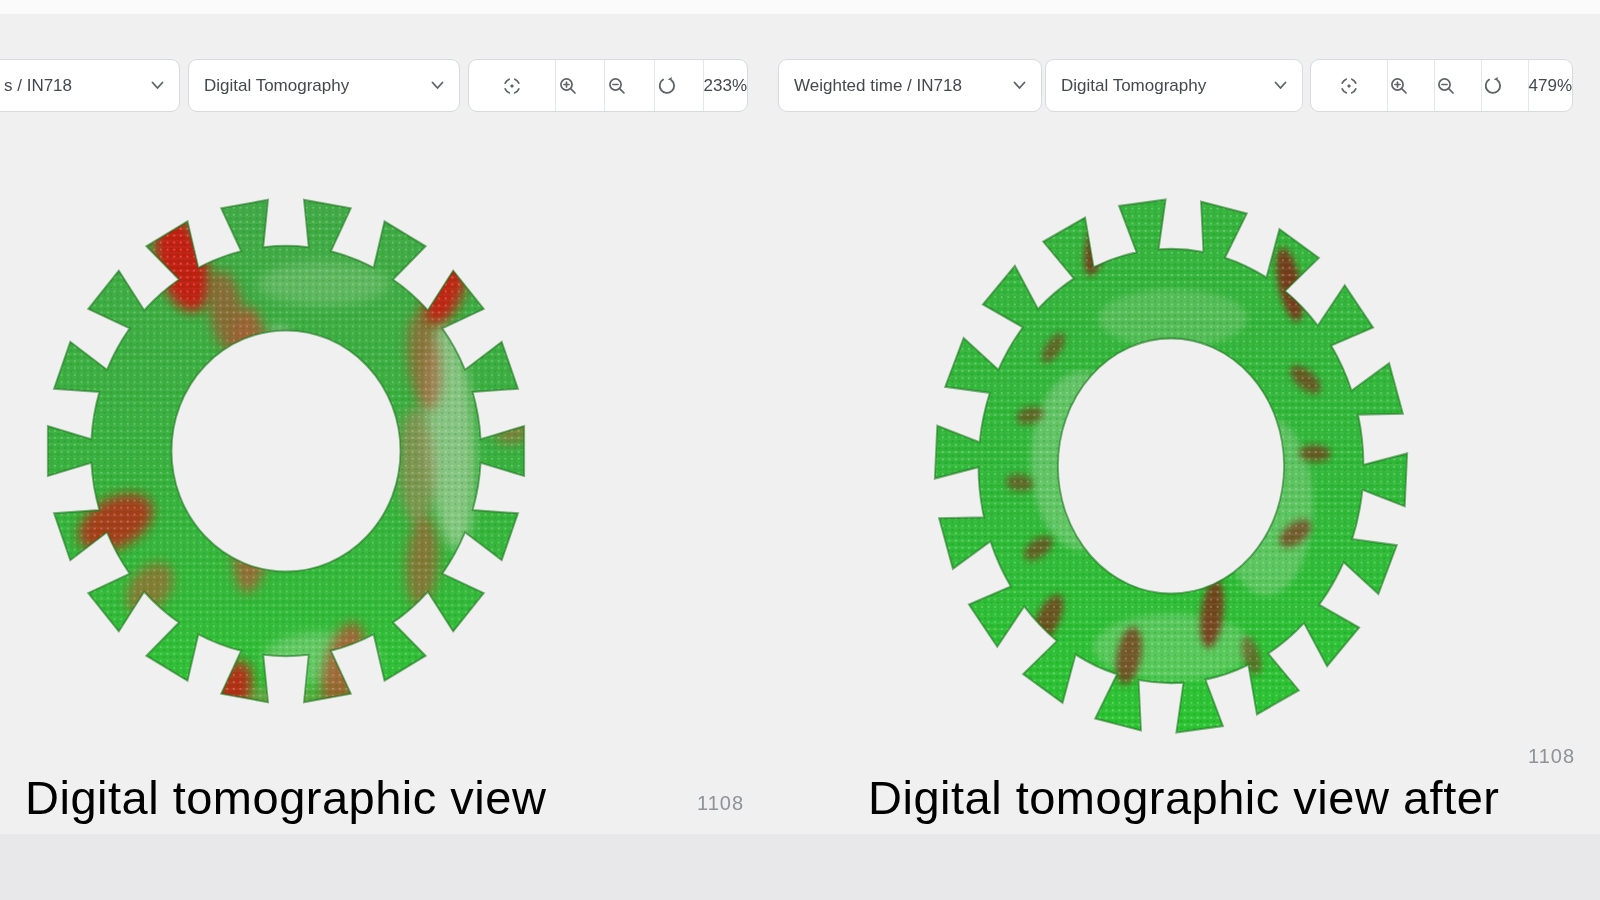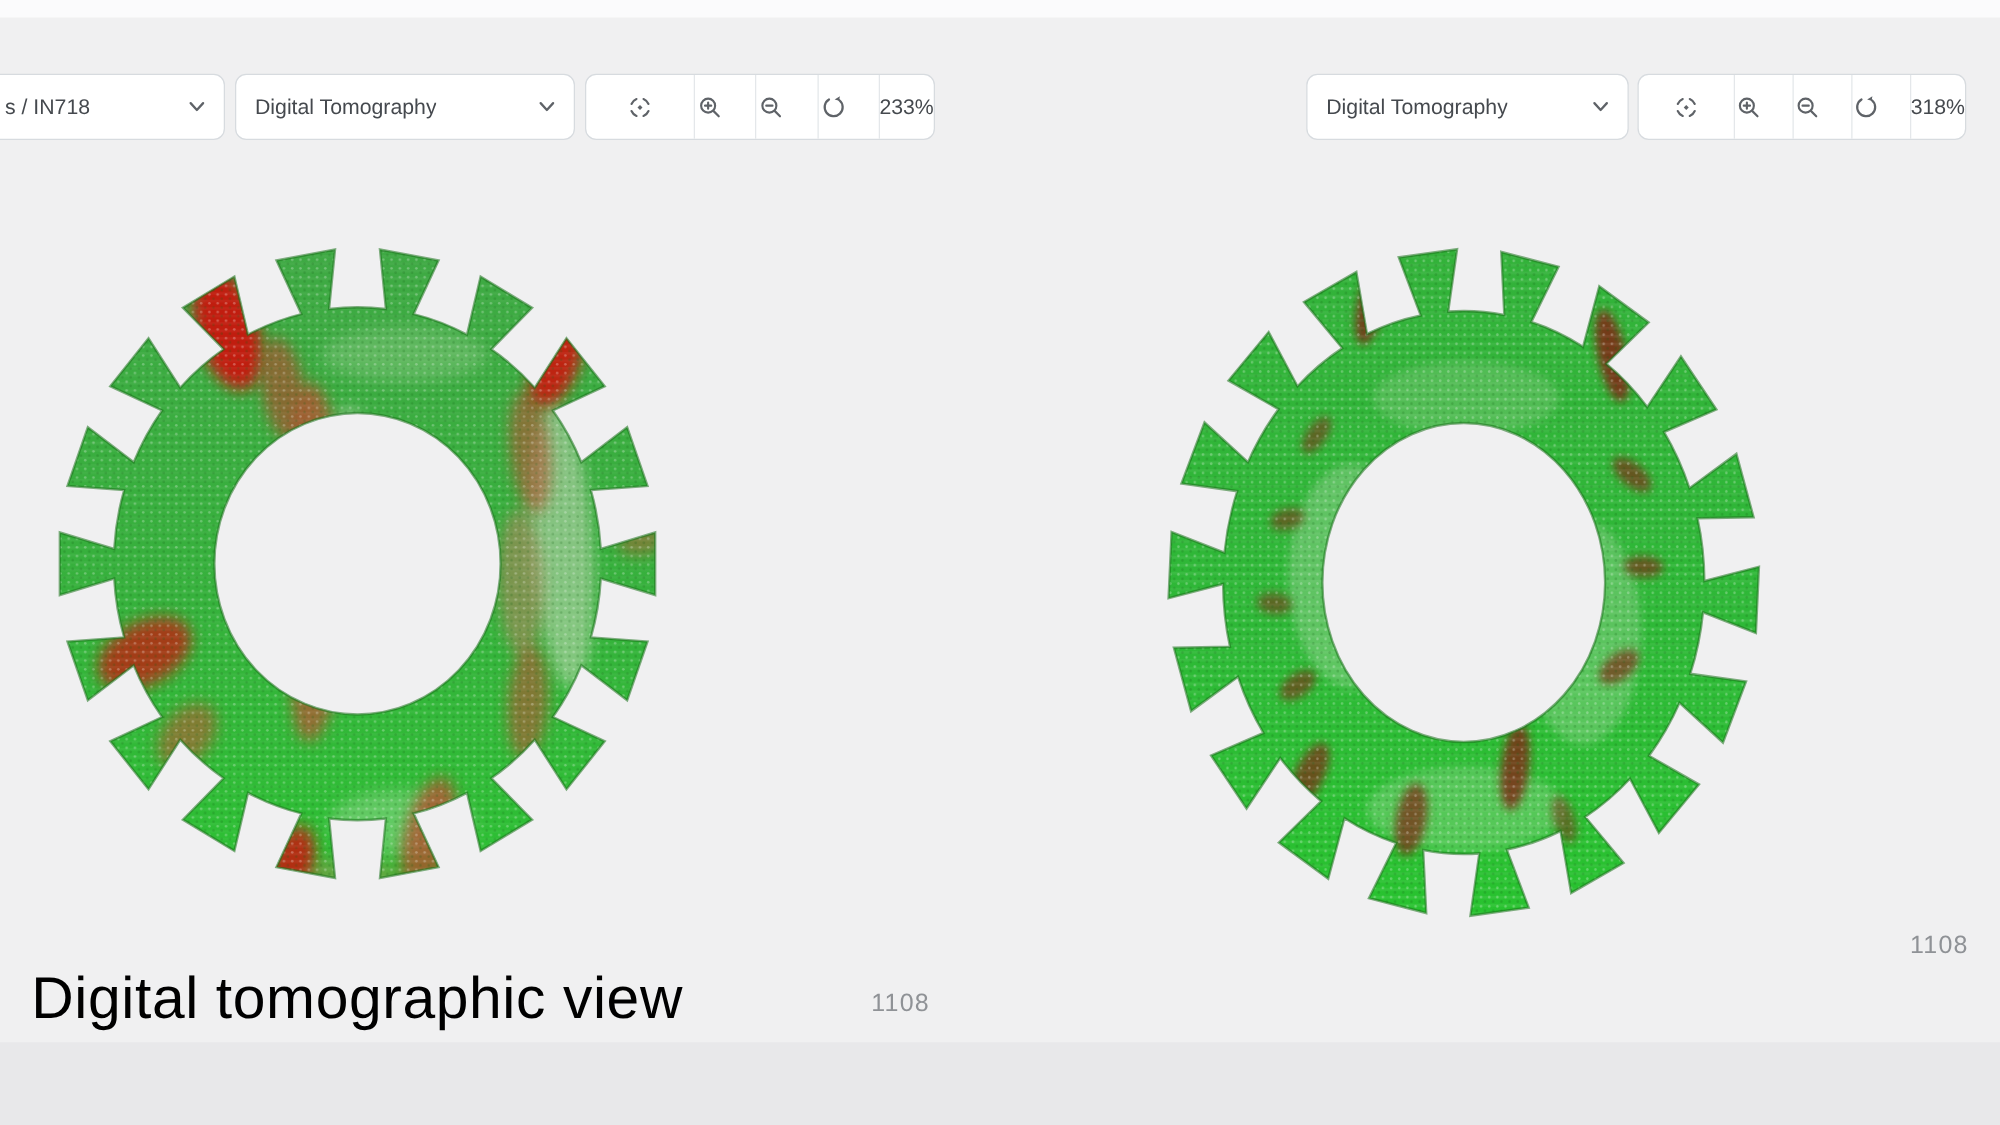--- a/index.html
+++ b/index.html
@@ -137,20 +137,28 @@
       <rect width="520" height="520" fill="url(#dt0)" opacity="0.55"></rect>
       <rect width="520" height="520" fill="url(#st0)" opacity="0.14"></rect>
     </g>
     <path d="M212.6 59.5L191.5 16.4L241.0 7.7L236.0 55.4A206 206 0 0 1 284.0 55.4L279.0 7.7L328.5 16.4L307.4 59.5A206 206 0 0 1 352.6 76.0L364.1 29.4L407.6 54.5L373.1 87.8A206 206 0 0 1 409.9 118.7L436.7 78.9L469.0 117.4L425.2 136.9A206 206 0 0 1 449.2 178.5L488.0 150.3L505.2 197.5L457.3 200.8A206 206 0 0 1 465.7 248.1L511.7 234.9L511.7 285.1L465.7 271.9A206 206 0 0 1 457.3 319.2L505.2 322.5L488.0 369.7L449.2 341.5A206 206 0 0 1 425.2 383.1L469.0 402.6L436.7 441.1L409.9 401.3A206 206 0 0 1 373.1 432.2L407.6 465.5L364.1 490.6L352.6 444.0A206 206 0 0 1 307.4 460.5L328.5 503.6L279.0 512.3L284.0 464.6A206 206 0 0 1 236.0 464.6L241.0 512.3L191.5 503.6L212.6 460.5A206 206 0 0 1 167.4 444.0L155.9 490.6L112.4 465.5L146.9 432.2A206 206 0 0 1 110.1 401.3L83.3 441.1L51.0 402.6L94.8 383.1A206 206 0 0 1 70.8 341.5L32.0 369.7L14.8 322.5L62.7 319.2A206 206 0 0 1 54.3 271.9L8.3 285.1L8.3 234.9L54.3 248.1A206 206 0 0 1 62.7 200.8L14.8 197.5L32.0 150.3L70.8 178.5A206 206 0 0 1 94.8 136.9L51.0 117.4L83.3 78.9L110.1 118.7A206 206 0 0 1 146.9 87.8L112.4 54.5L155.9 29.4L167.4 76.0A206 206 0 0 1 212.6 59.5ZM139 260a121 121 0 1 0 242 0a121 121 0 1 0 -242 0Z" fill="none" stroke="rgba(28,115,28,0.55)" stroke-width="2"></path>
   </svg>
     </div>
 
   <div class="ann" style="left:697px;top:792px;">1108</div>
   <div class="caption l1" style="left:25px;top:770px;">Digital tomographic view</div>
 
+  <div class="ctl dd" style="left:778px;width:264px;">
+    <span class="lbl">Weighted time / IN718</span>
+    <span class="chev">
+      <svg width="13" height="9" viewBox="0 0 13 9">
+          <path d="M1.5 1.5 L6.5 7 L11.5 1.5" fill="none" stroke="#5f6368" stroke-width="1.8" stroke-linecap="round" stroke-linejoin="round"></path>
+        </svg>
+    </span>
+  </div>
 
   <div class="ctl dd" style="left:1045px;width:258px;">
     <span class="lbl">Digital Tomography</span>
     <span class="chev">
       <svg width="13" height="9" viewBox="0 0 13 9">
           <path d="M1.5 1.5 L6.5 7 L11.5 1.5" fill="none" stroke="#5f6368" stroke-width="1.8" stroke-linecap="round" stroke-linejoin="round"></path>
         </svg>
     </span>
   </div>
 
@@ -186,21 +194,21 @@
     </div>
     <div class="icell" style="width:37px;">
       <span class="icn">
         <svg width="22" height="22" viewBox="0 0 22 22" fill="none" stroke="#5f6368" stroke-width="1.8" stroke-linecap="round">
           <path d="M7.2 4.6 A7.2 7.2 0 1 0 15.5 5.2"></path>
           <path d="M15.9 1.9 L15.3 5.6 L11.7 4.6" fill="#5f6368" stroke="none"></path>
         </svg>
       </span>
     </div>
     <div class="icell" style="flex:1;">
-      <span class="pct">318%</span>
+      <span class="pct">479%</span>
     </div>
   </div>
 
   <div class="gearbox" id="gear1" style="left:928px;top:192px;width:486px;height:548px;">
       <svg viewBox="0 0 520 520" preserveAspectRatio="none">
     <defs>
       <clipPath id="gc1">
             <path d="M223.2 57.3L204.4 13.2L254.3 7.1L246.7 54.4A206 206 0 0 1 294.7 56.9L292.1 9.1L341.1 20.4L317.8 62.3A206 206 0 0 1 362.1 81.1L376.0 35.2L418.2 62.6L382.0 94.0A206 206 0 0 1 417.1 126.8L445.9 88.4L476.2 128.6L431.4 145.7A206 206 0 0 1 453.2 188.5L493.4 162.4L508.1 210.4L460.1 211.2A206 206 0 0 1 466.0 258.9L512.7 248.1L510.1 298.3L464.8 282.6A206 206 0 0 1 453.9 329.4L501.6 335.2L481.9 381.5L444.7 351.3A206 206 0 0 1 418.5 391.6L461.3 413.3L427.0 450.1L402.3 408.9A206 206 0 0 1 363.9 437.9L396.7 472.9L351.9 495.7L342.8 448.6A206 206 0 0 1 296.8 462.7L315.6 506.8L265.7 512.9L273.3 465.6A206 206 0 0 1 225.3 463.1L227.9 510.9L178.9 499.6L202.2 457.7A206 206 0 0 1 157.9 438.9L144.0 484.8L101.8 457.4L138.0 426.0A206 206 0 0 1 102.9 393.2L74.1 431.6L43.8 391.4L88.6 374.3A206 206 0 0 1 66.8 331.5L26.6 357.6L11.9 309.6L59.9 308.8A206 206 0 0 1 54.0 261.1L7.3 271.9L9.9 221.7L55.2 237.4A206 206 0 0 1 66.1 190.6L18.4 184.8L38.1 138.5L75.3 168.7A206 206 0 0 1 101.5 128.4L58.7 106.7L93.0 69.9L117.7 111.1A206 206 0 0 1 156.1 82.1L123.3 47.1L168.1 24.3L177.2 71.4A206 206 0 0 1 223.2 57.3ZM139 260a121 121 0 1 0 242 0a121 121 0 1 0 -242 0Z" clip-rule="evenodd"></path>
           </clipPath>
       <linearGradient id="gr1" x1="0" y1="0" x2="0" y2="1">
@@ -240,13 +248,14 @@
           <ellipse cx="215" cy="440" rx="13" ry="28" transform="rotate(12 215 440)" fill="#7b2d16" opacity="0.75" filter="url(#bl1)"></ellipse>
           <ellipse cx="346" cy="440" rx="9" ry="19" transform="rotate(-20 346 440)" fill="#7b2d16" opacity="0.55" filter="url(#bl1)"></ellipse>
       <rect width="520" height="520" fill="url(#dt1)" opacity="0.55"></rect>
       <rect width="520" height="520" fill="url(#st1)" opacity="0.2"></rect>
     </g>
     <path d="M223.2 57.3L204.4 13.2L254.3 7.1L246.7 54.4A206 206 0 0 1 294.7 56.9L292.1 9.1L341.1 20.4L317.8 62.3A206 206 0 0 1 362.1 81.1L376.0 35.2L418.2 62.6L382.0 94.0A206 206 0 0 1 417.1 126.8L445.9 88.4L476.2 128.6L431.4 145.7A206 206 0 0 1 453.2 188.5L493.4 162.4L508.1 210.4L460.1 211.2A206 206 0 0 1 466.0 258.9L512.7 248.1L510.1 298.3L464.8 282.6A206 206 0 0 1 453.9 329.4L501.6 335.2L481.9 381.5L444.7 351.3A206 206 0 0 1 418.5 391.6L461.3 413.3L427.0 450.1L402.3 408.9A206 206 0 0 1 363.9 437.9L396.7 472.9L351.9 495.7L342.8 448.6A206 206 0 0 1 296.8 462.7L315.6 506.8L265.7 512.9L273.3 465.6A206 206 0 0 1 225.3 463.1L227.9 510.9L178.9 499.6L202.2 457.7A206 206 0 0 1 157.9 438.9L144.0 484.8L101.8 457.4L138.0 426.0A206 206 0 0 1 102.9 393.2L74.1 431.6L43.8 391.4L88.6 374.3A206 206 0 0 1 66.8 331.5L26.6 357.6L11.9 309.6L59.9 308.8A206 206 0 0 1 54.0 261.1L7.3 271.9L9.9 221.7L55.2 237.4A206 206 0 0 1 66.1 190.6L18.4 184.8L38.1 138.5L75.3 168.7A206 206 0 0 1 101.5 128.4L58.7 106.7L93.0 69.9L117.7 111.1A206 206 0 0 1 156.1 82.1L123.3 47.1L168.1 24.3L177.2 71.4A206 206 0 0 1 223.2 57.3ZM139 260a121 121 0 1 0 242 0a121 121 0 1 0 -242 0Z" fill="none" stroke="rgba(28,115,28,0.55)" stroke-width="2"></path>
   </svg>
     </div>
 
   <div class="ann" style="left:1528px;top:745px;">1108</div>
+  <div class="caption l1" style="left:868px;top:770px;">Digital tomographic view after</div>
 </div>
 
 </body></html>

